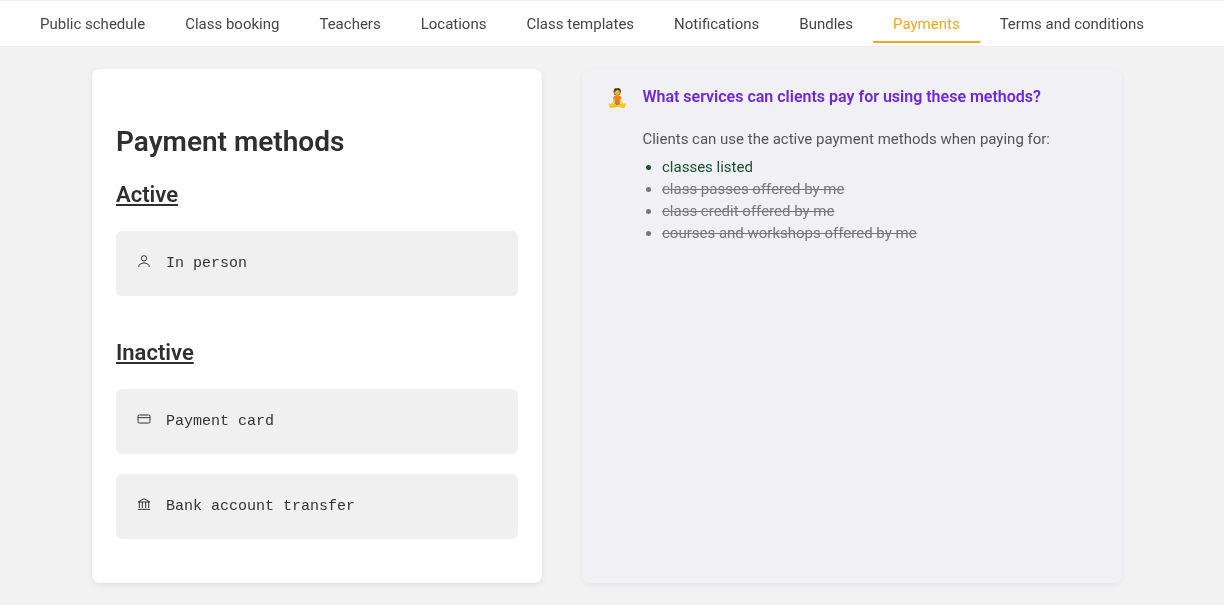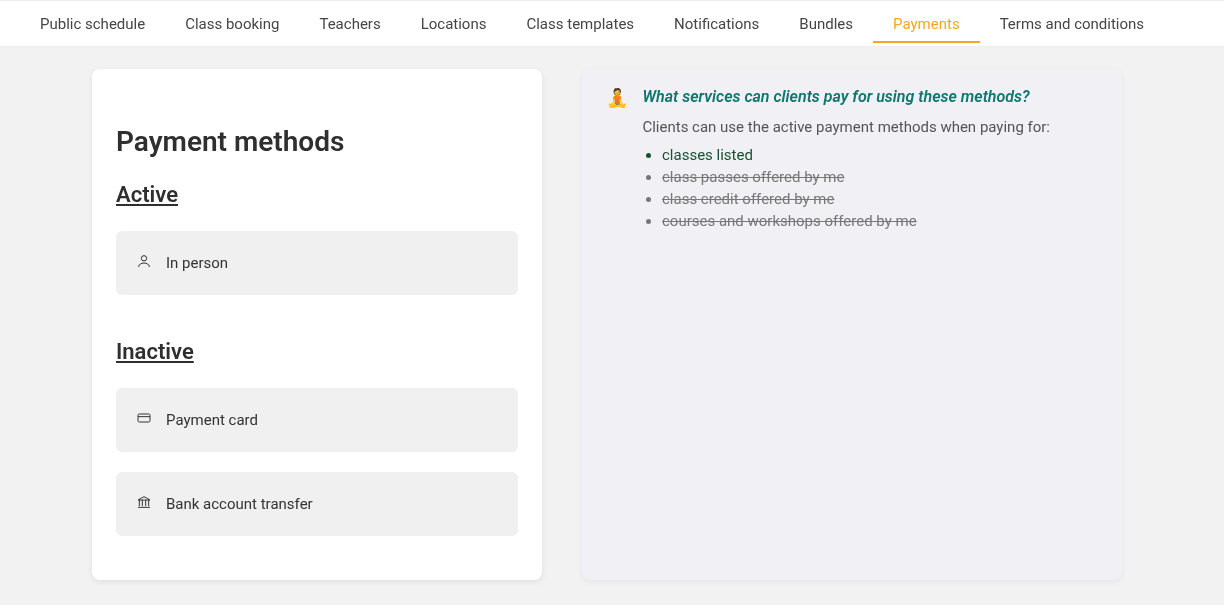--- a/index.html
+++ b/index.html
@@ -70,20 +70,21 @@
     }
     .method {
       background: #f0f0f0;
       border-radius: 6px;
       padding: 22px 20px;
       display: flex;
       align-items: center;
       gap: 14px;
       margin-bottom: 20px;
       cursor: pointer;
+      font-family: Liberation Mono, monospace;
     }
     .method svg {
       width: 16px;
       height: 16px;
       flex-shrink: 0;
       stroke: #333;
       stroke-width: 1.5;
       fill: none;
     }
     .method-label {
@@ -101,23 +102,22 @@
     }
     .info-head {
       display: flex;
       align-items: flex-start;
       gap: 14px;
     }
     .info-emoji { font-size: 18px; line-height: 22px; }
     .info-title {
       font-size: 16px;
       font-weight: 600;
-      color: #0f766e;
-      margin-bottom: 12px;
-      font-style: italic;
+      color: #6d28d9;
+      margin-bottom: 24px;
     }
     .info-sub {
       font-size: 15px;
       color: #555;
       margin-bottom: 8px;
     }
     .info-list {
       list-style: disc;
       padding-left: 56px;
     }

